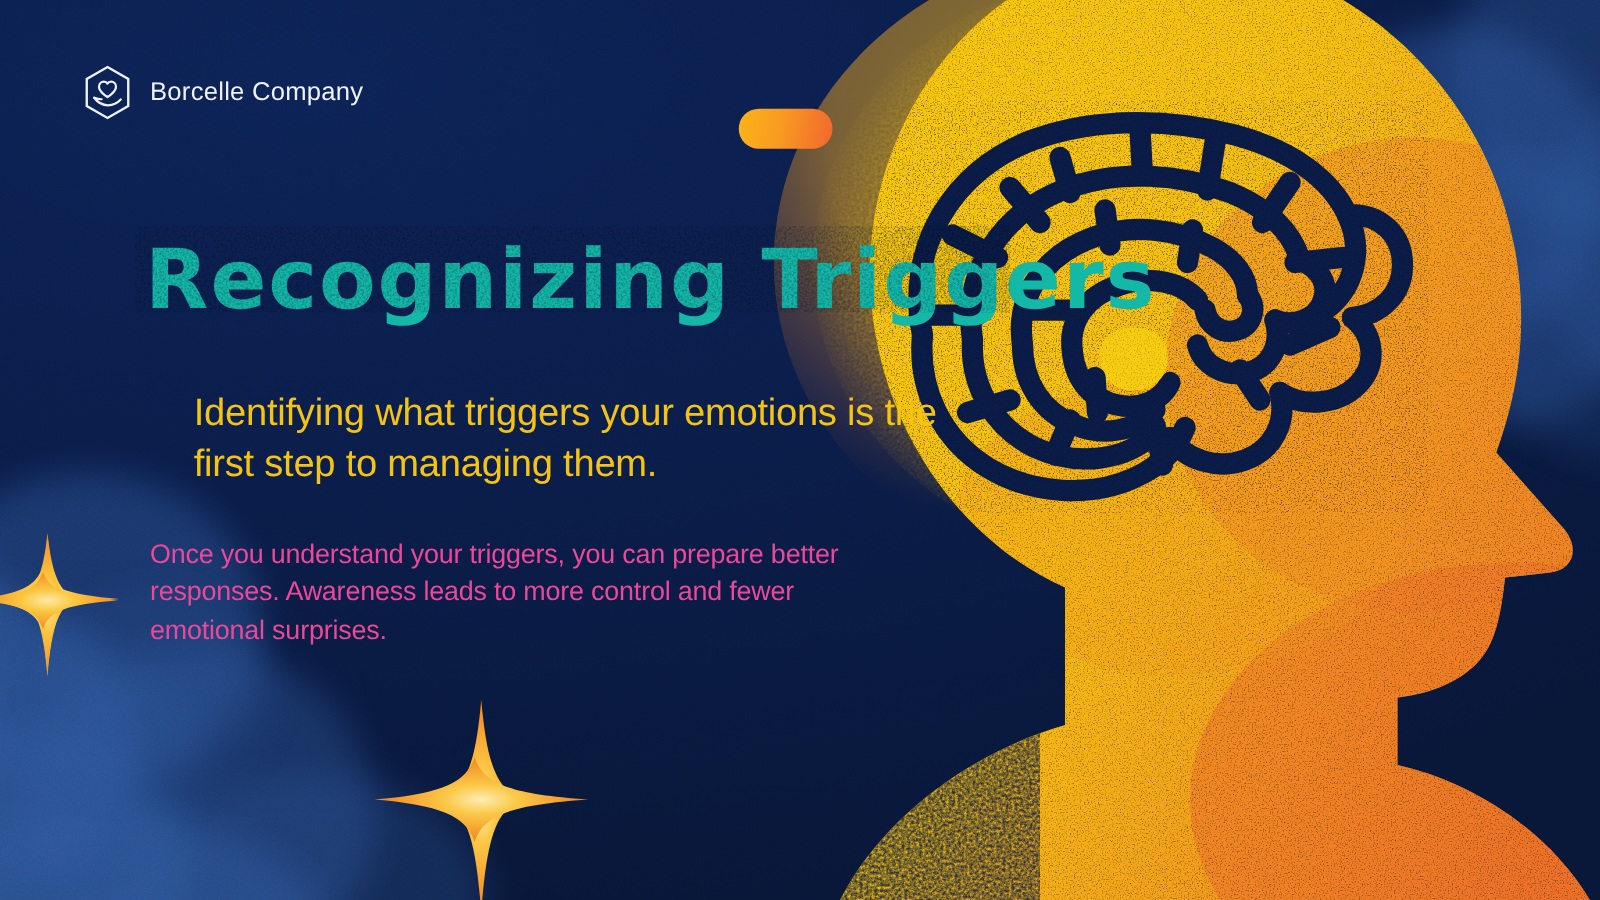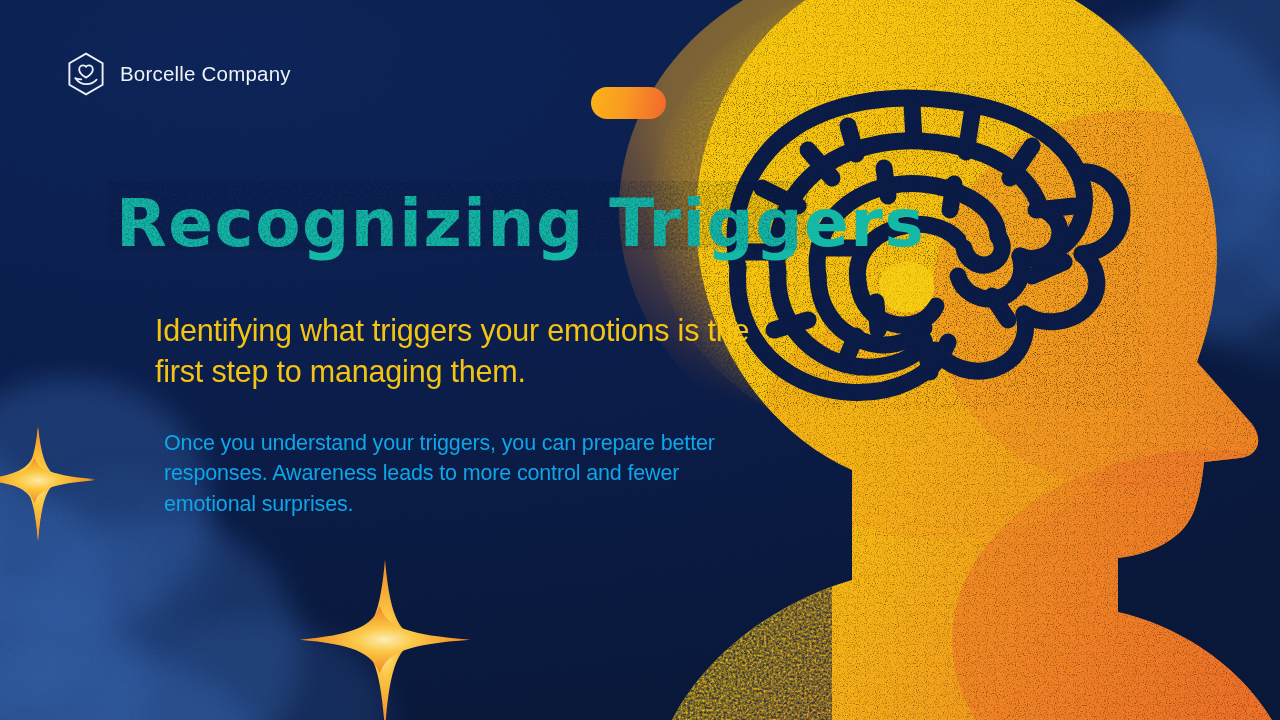--- a/index.html
+++ b/index.html
@@ -83,25 +83,24 @@
     color:#F5C312;
     font-size:30.5px;
     line-height:1.33;
     letter-spacing:-.2px;
     margin-left:36px;
   }
 
   .body-copy{
     position:absolute;left:120px;top:428px;
     width:580px;
-    color:#0ea5e9;
+    color:#ec4899;
     font-size:21.5px;
     line-height:1.41;
     letter-spacing:-.15px;
-    margin-left:44px;
   }
 
   
   .sparkle{position:absolute;pointer-events:none;}
   .sparkle-small{left:-22px;top:424px;width:120px;height:120px;}
   .sparkle-large{left:296px;top:556px;width:178px;height:178px;}
 
   
   .head-wrap{
     position:absolute;left:612px;top:0;width:668px;height:720px;

